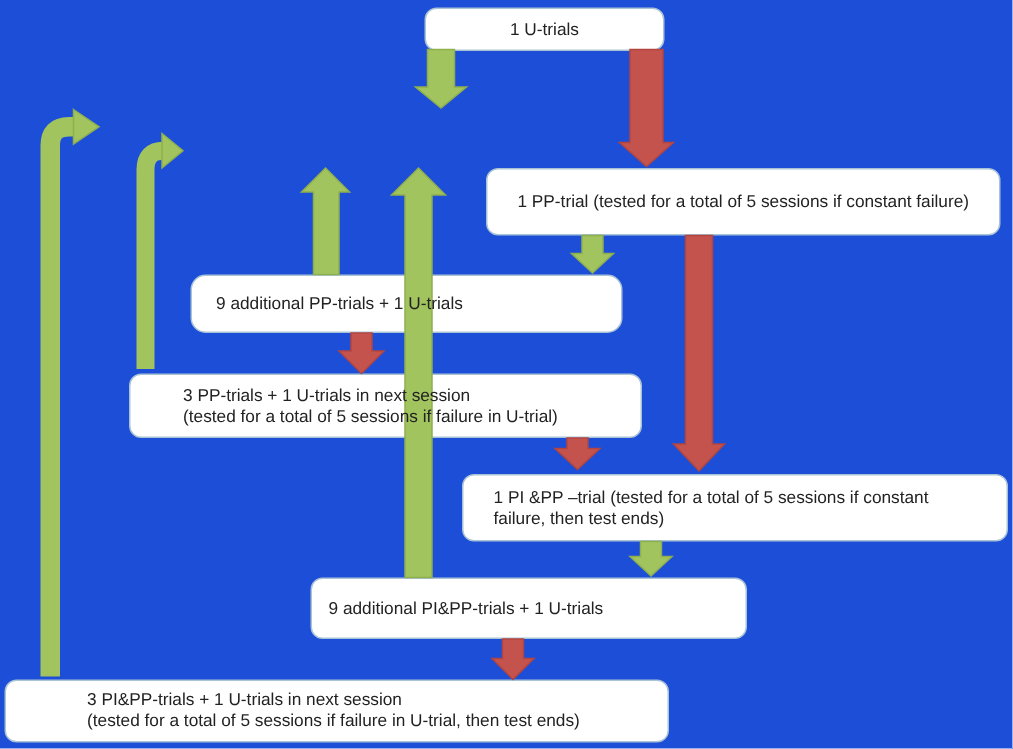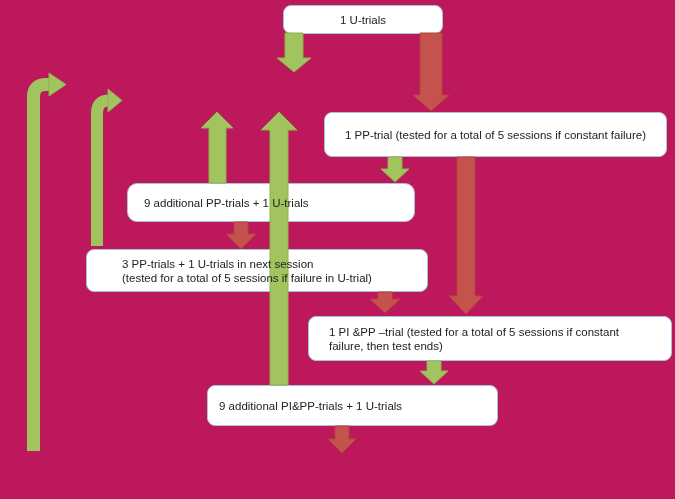--- a/index.html
+++ b/index.html
@@ -1,17 +1,17 @@
 <!DOCTYPE html>
 <html><head>
 <meta charset="utf-8">
 <style>
   html,body{margin:0;padding:0;background:#fff;}
   #stage{
-    position:relative;width:675px;height:499px;background:#be185d;overflow:hidden;
+    position:relative;width:675px;height:499px;background:#1d4ed8;overflow:hidden;
     font-family:"Liberation Sans","DejaVu Sans",sans-serif;color:#222;
   }
   .node{
     position:absolute;box-sizing:border-box;background:#fff;
     border:1.4px solid #A9C3D6;border-radius:8px;
     display:flex;flex-direction:column;justify-content:center;
     font-size:11.5px;line-height:14px;color:#222;
   }
   .node span{position:relative;z-index:2;display:block;}
   .t-center{text-align:center;}
@@ -54,20 +54,24 @@
 
   <div class="node t-left" id="b6">
     <span>1 PI &amp;PP –trial (tested for a total of 5 sessions if constant</span>
     <span>failure, then test ends)</span>
   </div>
 
   <div class="node t-left" id="b7">
     <span>9 additional PI&amp;PP-trials + 1 U-trials</span>
   </div>
 
+  <div class="node t-left" id="b8">
+    <span>3 PI&amp;PP-trials + 1 U-trials in next session</span>
+    <span>(tested for a total of 5 sessions if failure in U-trial, then test ends)</span>
+  </div>
 
   <svg id="arrow-layer" width="675" height="499" viewBox="0 0 675 499">
 
     <polygon class="arrow-green" points="285,33 303,33 303,58 311,58 294,72 277,58 285,58" fill="#A2C45F"></polygon>
 
     <polygon class="arrow-red" points="420,33 442,33 442,95 449,95 431,111 413,95 420,95" fill="#C4534E"></polygon>
 
     <g>
       <path class="elbow" stroke-width="13" fill="none" d="M 33.5 451 L 33.5 97 Q 33.5 84.5 46 84.5 L 49 84.5" stroke="#A2C45F"></path>
       <polygon class="arrow-green" points="49,73 66,84.5 49,96" fill="#A2C45F"></polygon>

